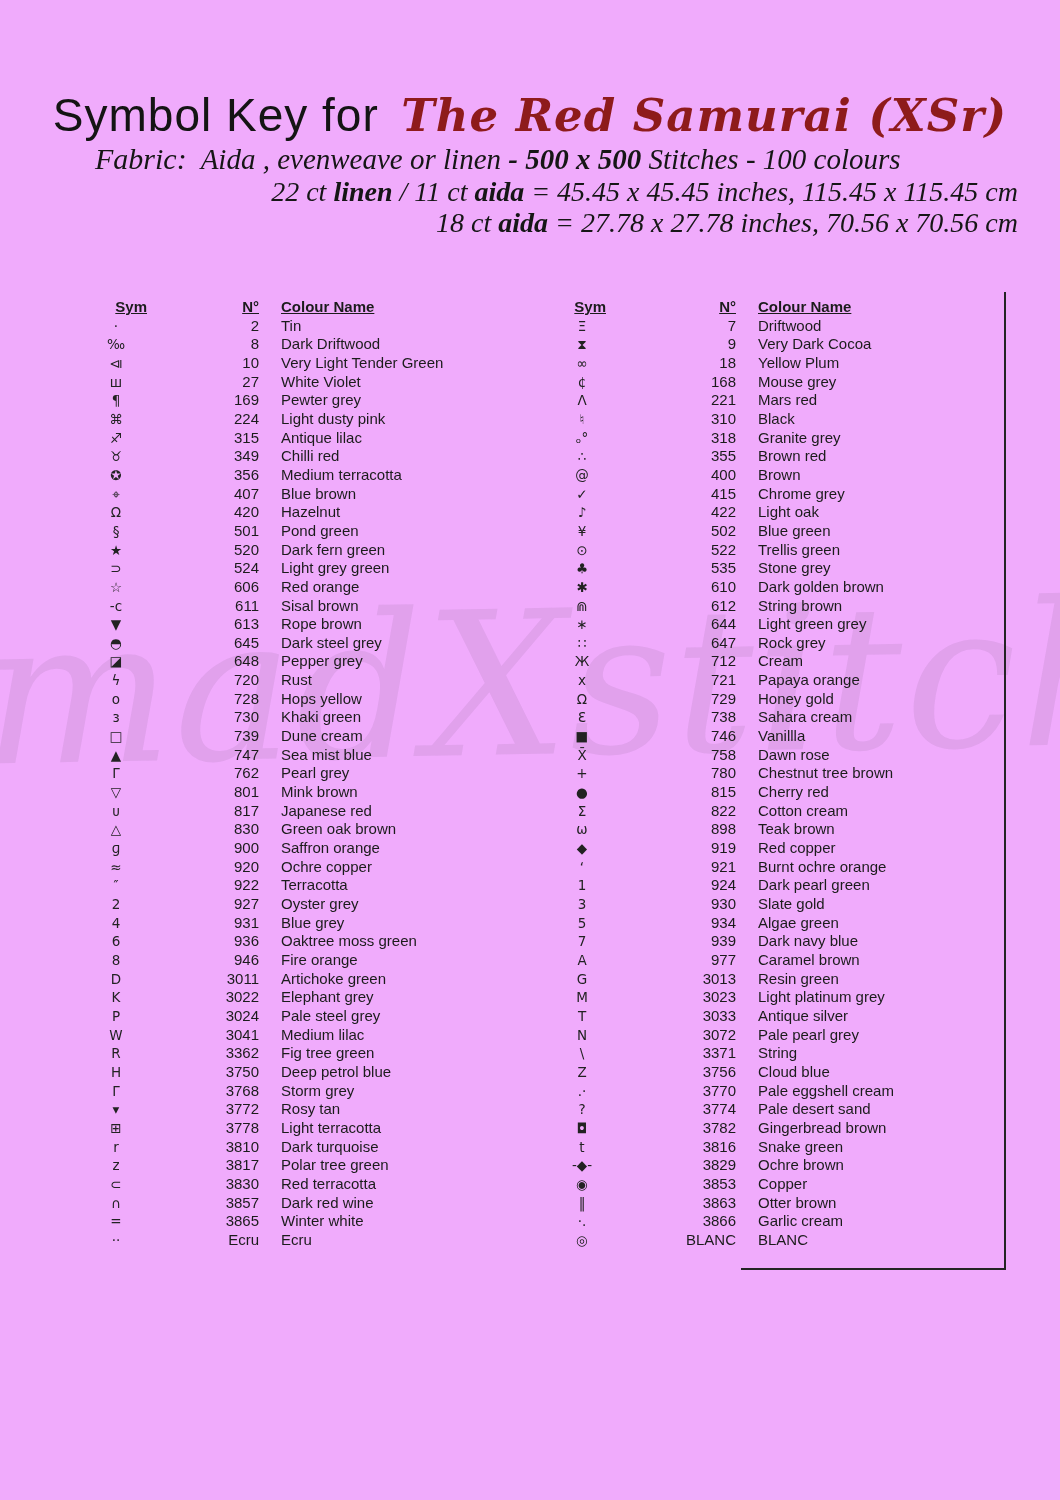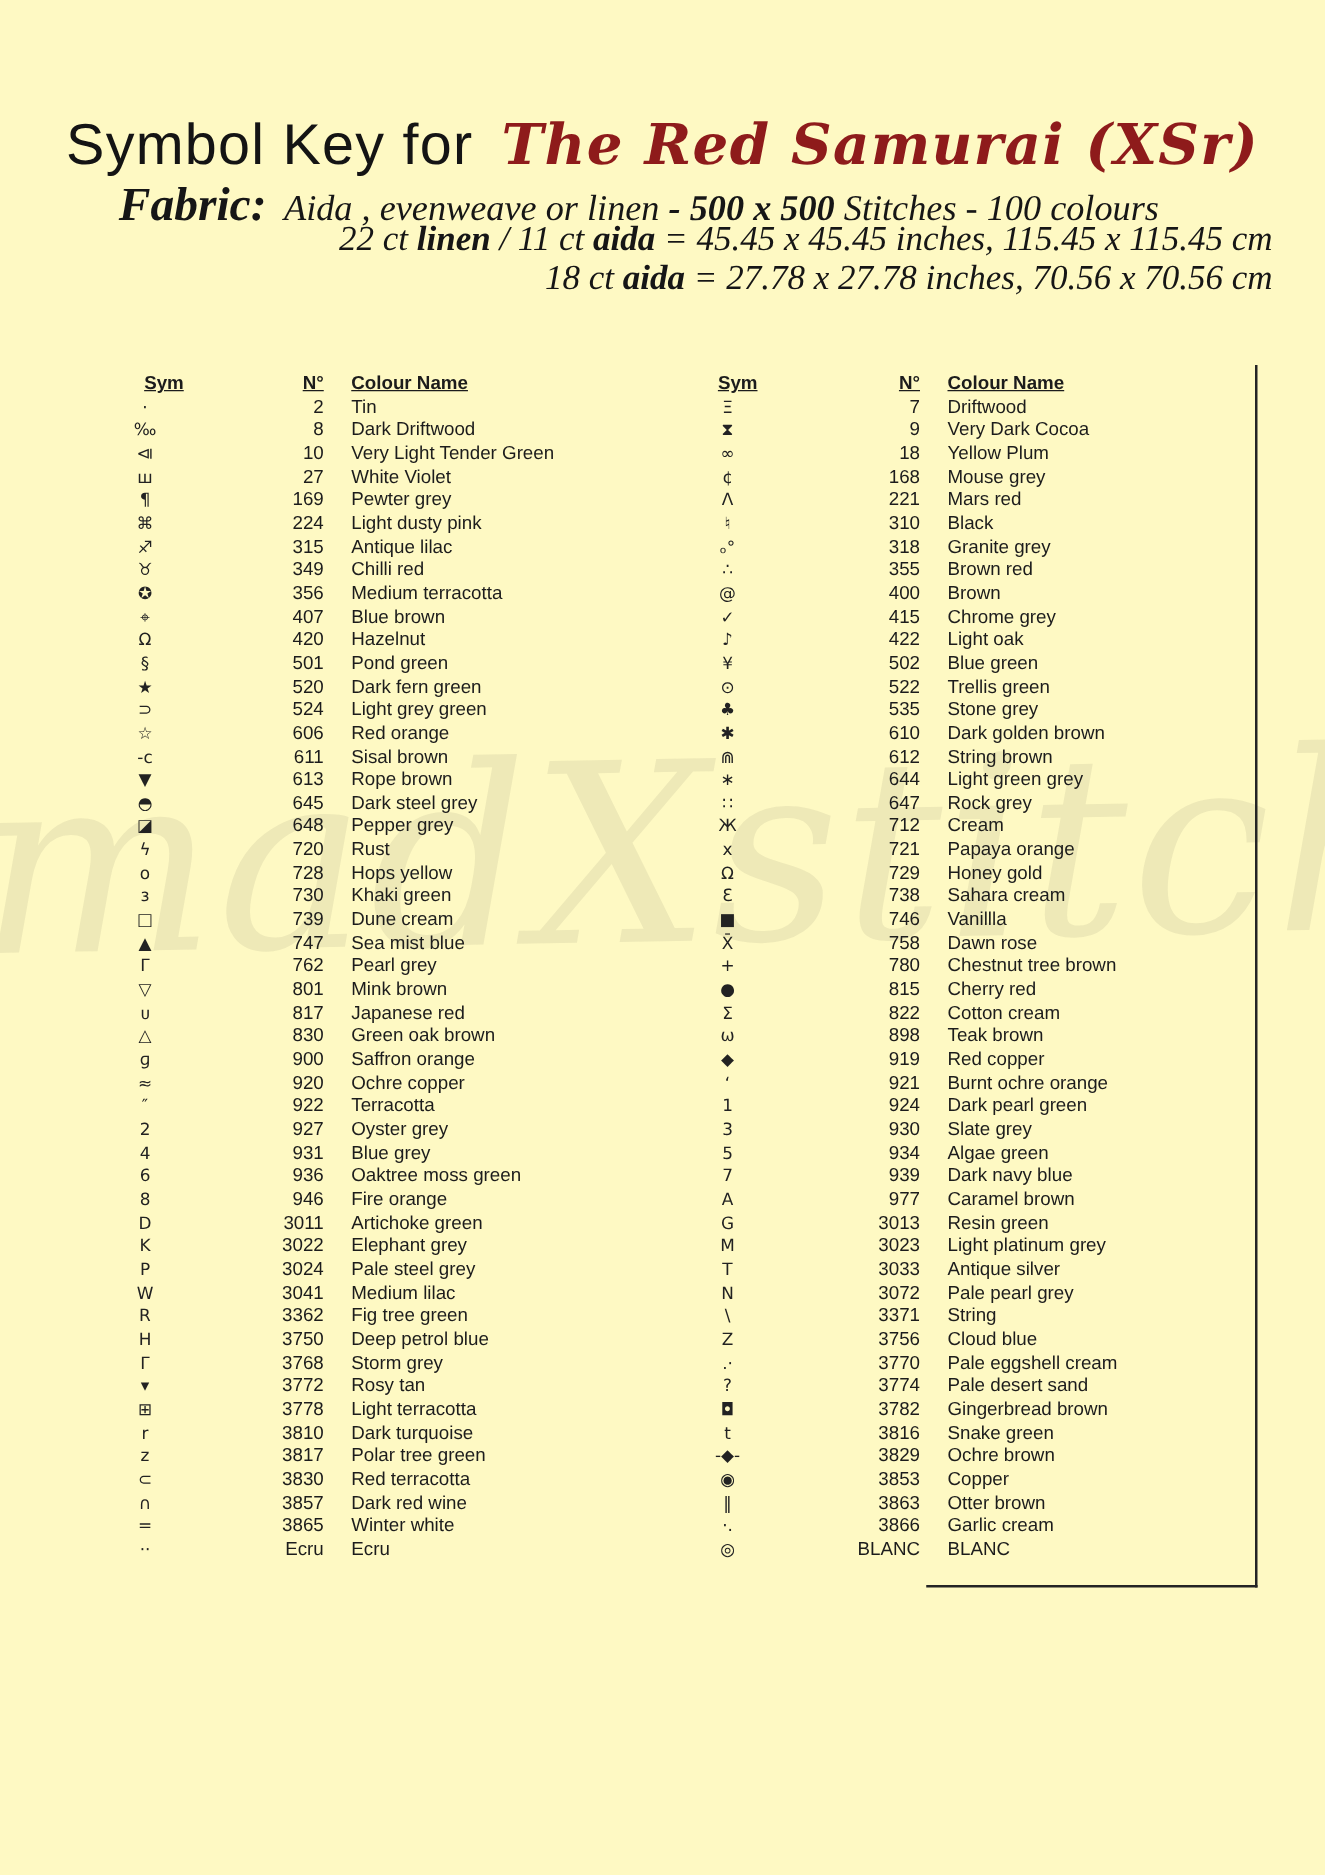--- a/index.html
+++ b/index.html
@@ -1,18 +1,18 @@
 <!DOCTYPE html>
 <html><head>
 <meta charset="utf-8">
 <style>
   html,body{margin:0;padding:0;background:#e9e9e9;}
   .page{
     position:relative;width:1060px;height:1500px;margin:0 auto;
-    background:#fef9c3;overflow:hidden;color:#1c1c1c;
+    background:#f0abfc;overflow:hidden;color:#1c1c1c;
     font-family:"Liberation Sans",sans-serif;
   }
   
   .title-row{
     position:absolute;top:88px;left:0;width:100%;
     text-align:center;white-space:nowrap;
   }
   .title-prefix{
     font-family:"Liberation Sans",sans-serif;
     font-size:46px;color:#141414;letter-spacing:1px;
@@ -20,21 +20,21 @@
   .title-name{
     font-family:"DejaVu Serif",serif;
     font-style:italic;font-weight:bold;
     font-size:45px;color:#8e1b1b;letter-spacing:1px;margin-left:18px;
   }
   .fabric-line{
     position:absolute;top:142px;left:95px;white-space:nowrap;
     font-family:"Liberation Serif",serif;font-style:italic;
     font-size:29px;color:#161616;
   }
-  .fabric-label{font-weight:bold;font-size:38px;margin-right:14px;}
+  .fabric-label{font-weight:normal;font-size:30px;margin-right:14px;}
   .fabric-bold{font-weight:bold;text-align:right;}
   .size-lines{
     position:absolute;top:177px;right:42px;text-align:right;
     font-family:"Liberation Serif",serif;font-style:italic;
     font-size:28px;color:#161616;line-height:30.6px;white-space:nowrap;
   }
   .size-line .b{font-weight:bold;}
   
   .watermark{
     position:absolute;top:568px;left:-18px;width:1100px;
@@ -506,21 +506,21 @@
           <span class="c-name">Burnt ochre orange</span>
         </div>
         <div class="trow">
           <span class="c-sym">1</span>
           <span class="c-no">924</span>
           <span class="c-name">Dark pearl green</span>
         </div>
         <div class="trow">
           <span class="c-sym">3</span>
           <span class="c-no">930</span>
-          <span class="c-name">Slate grey</span>
+          <span class="c-name">Slate gold</span>
         </div>
         <div class="trow">
           <span class="c-sym">5</span>
           <span class="c-no">934</span>
           <span class="c-name">Algae green</span>
         </div>
         <div class="trow">
           <span class="c-sym">7</span>
           <span class="c-no">939</span>
           <span class="c-name">Dark navy blue</span>

